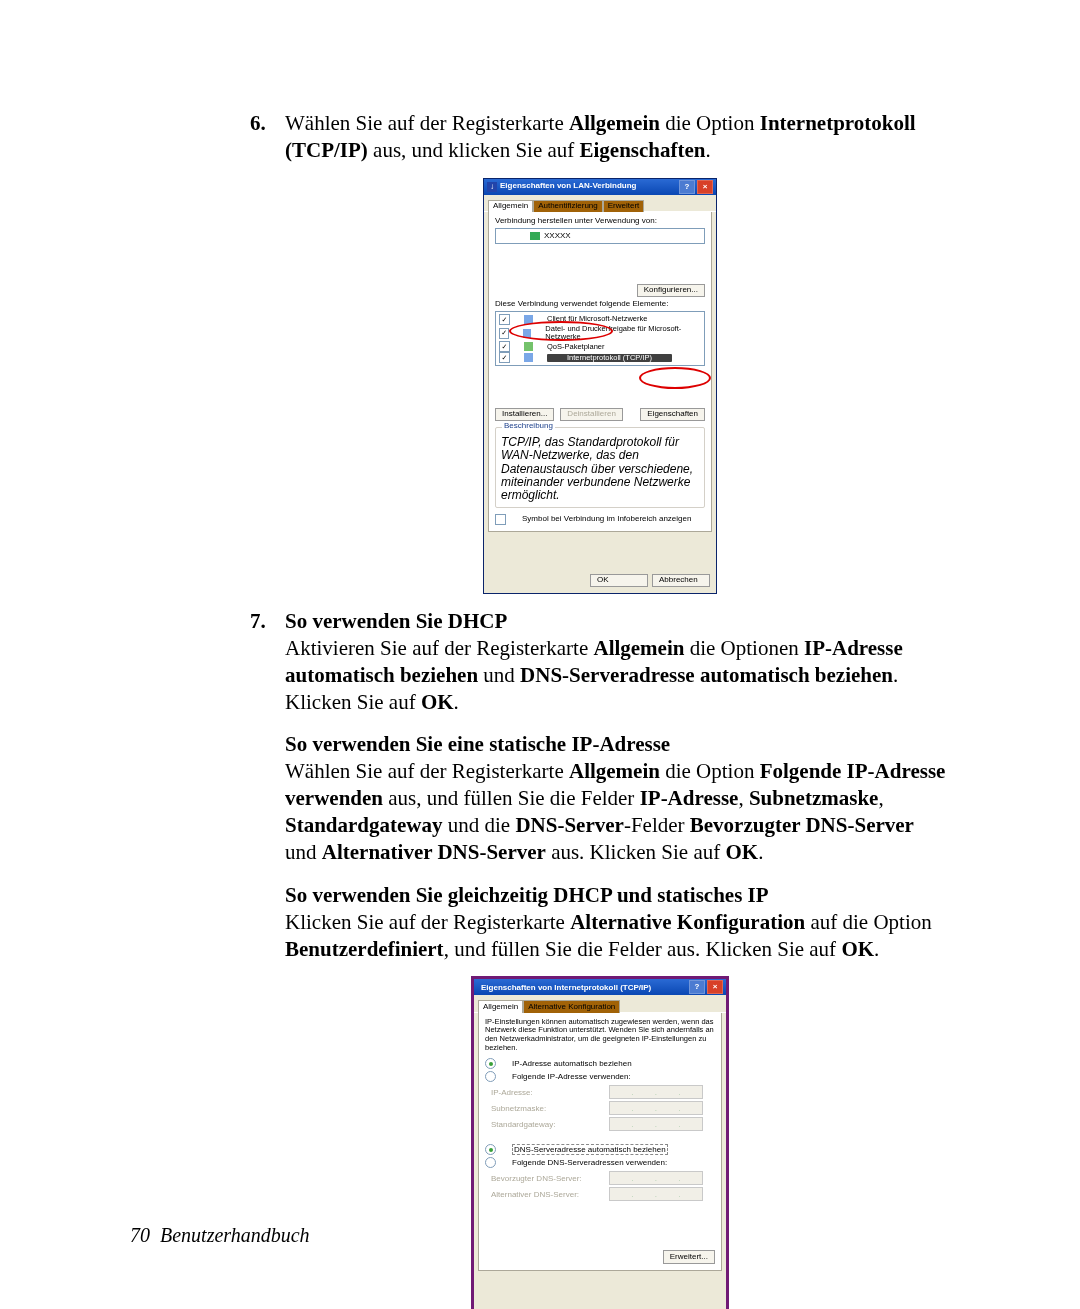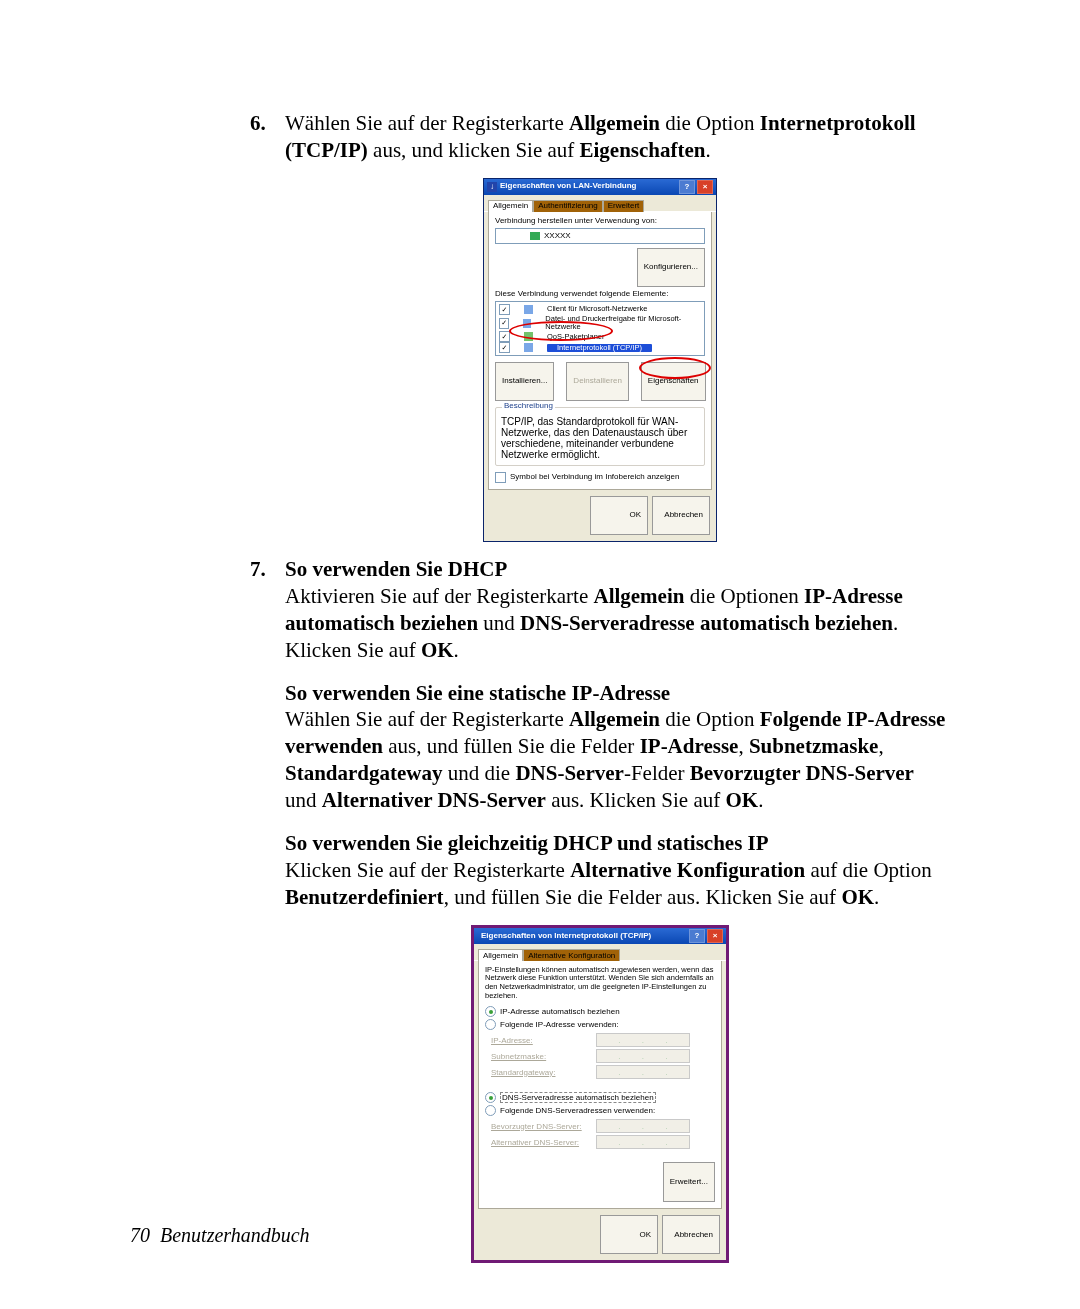--- a/index.html
+++ b/index.html
@@ -85,45 +85,45 @@
   }
   .field {
     border:1px solid #7f9db9; background:#fff; height:14px;
     display:flex; align-items:center; padding:0 3px; font-size:8px;
     color:#000;
   }
   .nic-icon { width:10px; height:8px; background:#3a5;
     margin-right:4px; }
   .btn {
     border:1px solid #999; background:#f6f4ec;
-    font-size:8px; padding:14px 6px; text-align:right;
-    display:inline-block; white-space:nowrap;
+    font-size:8px; padding:1px 6px; text-align:left;
+    display:inline-block; white-space:nowrap;margin-top:36px;
   }
   .btn.dis { color:#aca899; }
   .listbox {
     border:1px solid #7f9db9; background:#fff; padding:2px;
   }
   .li-item { display:flex; align-items:center; gap:14px; padding:0 1px; font-size:7.5px;}
   .cb { width:9px; height:9px; border:1px solid #7f9db9; background:#fff;
     display:flex; align-items:center; justify-content:center; font-size:7px; color:#000;}
   .svc-icon { width:9px; height:9px; background:#7aa7e7; }
   .svc-icon.g { background:#74c26b; }
-  .selrow { background:#1d4ed8; color:#fff; padding:0 10px; border-radius:1px;}
+  .selrow { background:#404040; color:#fff; padding:0 20px; border-radius:1px;}
   .circled { position:absolute; border:2px solid #d00; border-radius:50%;
     pointer-events:none; }
   .group {
     border:1px solid #d4d0c8; border-radius:2px; position:relative;
     padding:8px 5px 5px 5px; margin-top:6px;
   }
   .group-title {
     position:absolute; top:-6px; left:6px; background:#fff;
     color:#1c3f8a; font-size:8px; padding:0 2px;
   }
-  .desc { font-size:10px; color:#000; }
-  .cbrow { display:flex; align-items:center; gap:4px; margin-top:6px; }
+  .desc { font-size:12px; color:#000;font-style:italic; }
+  .cbrow { display:flex; align-items:center; gap:16px; margin-top:6px; }
   .dlg-footer {
     padding:6px 6px 6px 0; display:flex; justify-content:flex-end; gap:4px;
     background:#ece9d8;
   }
 
   
   .dialog2 {
     margin: 14px auto 0 auto;
     width: 252px;
     font-family: Tahoma, Arial, sans-serif;
@@ -137,21 +137,21 @@
   }
   .radio .dot { width:4px; height:4px; border-radius:50%; background:#39a039;}
   .ipfield {
     border:1px solid #c9c9c9; background:#f4f2ea22; height:12px;
     width:92px;
     background:#f1efe7;
     display:flex; align-items:center; justify-content:space-evenly;
     color:#aca; font-size:8px;
   }
   .row2 { display:flex; align-items:center; padding:1px 0; }
-  .lbl2 { width:105px; color:#aca899; font-size:8px;text-decoration:underline; }
+  .lbl2 { width:118px; color:#aca899; font-size:8px; }
   .sec-indent { padding:2px 6px 6px 6px; }
 
   .footer {
     position:absolute; bottom:60px; left:130px;
     font-style: italic;
     font-size:20px;
   }
   .footer .pn { font-style: italic; }
 </style>
 </head>
@@ -206,21 +206,21 @@
         </div>
         <div class="li-item">
           <div class="cb">✓</div>
           <div class="svc-icon"></div>
           <span class="selrow">Internetprotokoll (TCP/IP)</span>
         </div>
       </div>
 
       <div class="circled" style="left:20px; top:109px; width:100px; height:16px;"></div>
 
-      <div style="display:flex; gap:12px; margin-top:6px; position:relative;">
+      <div style="display:flex; gap:6px; margin-top:6px; position:relative;">
         <span class="btn">Installieren...</span>
         <span class="btn dis">Deinstallieren</span>
         <span class="btn" style="margin-left:auto;">Eigenschaften</span>
         <div class="circled" style="right:-6px; top:-5px; width:68px; height:18px;"></div>
       </div>
 
       <div class="group">
         <div class="group-title">Beschreibung</div>
         <div class="desc">TCP/IP, das Standardprotokoll für WAN-Netzwerke, das den Datenaustausch über verschiedene, miteinander verbundene Netzwerke ermöglicht.</div>
       </div>

